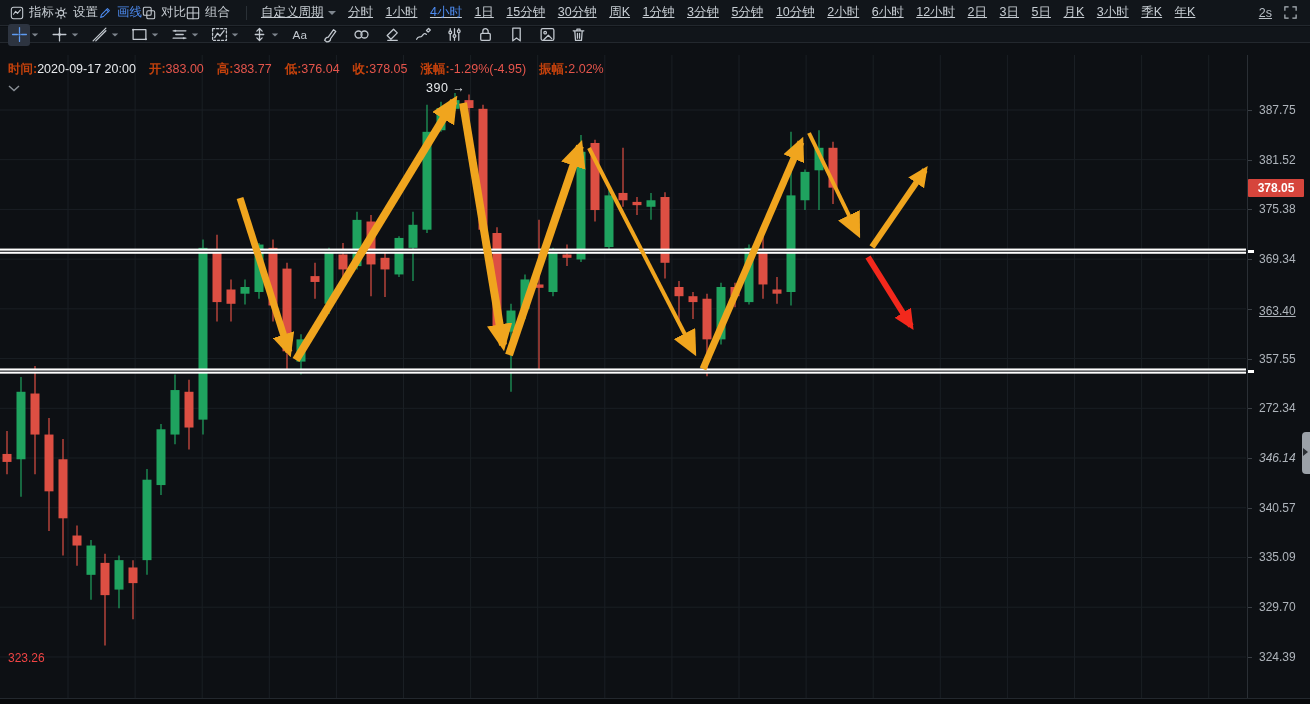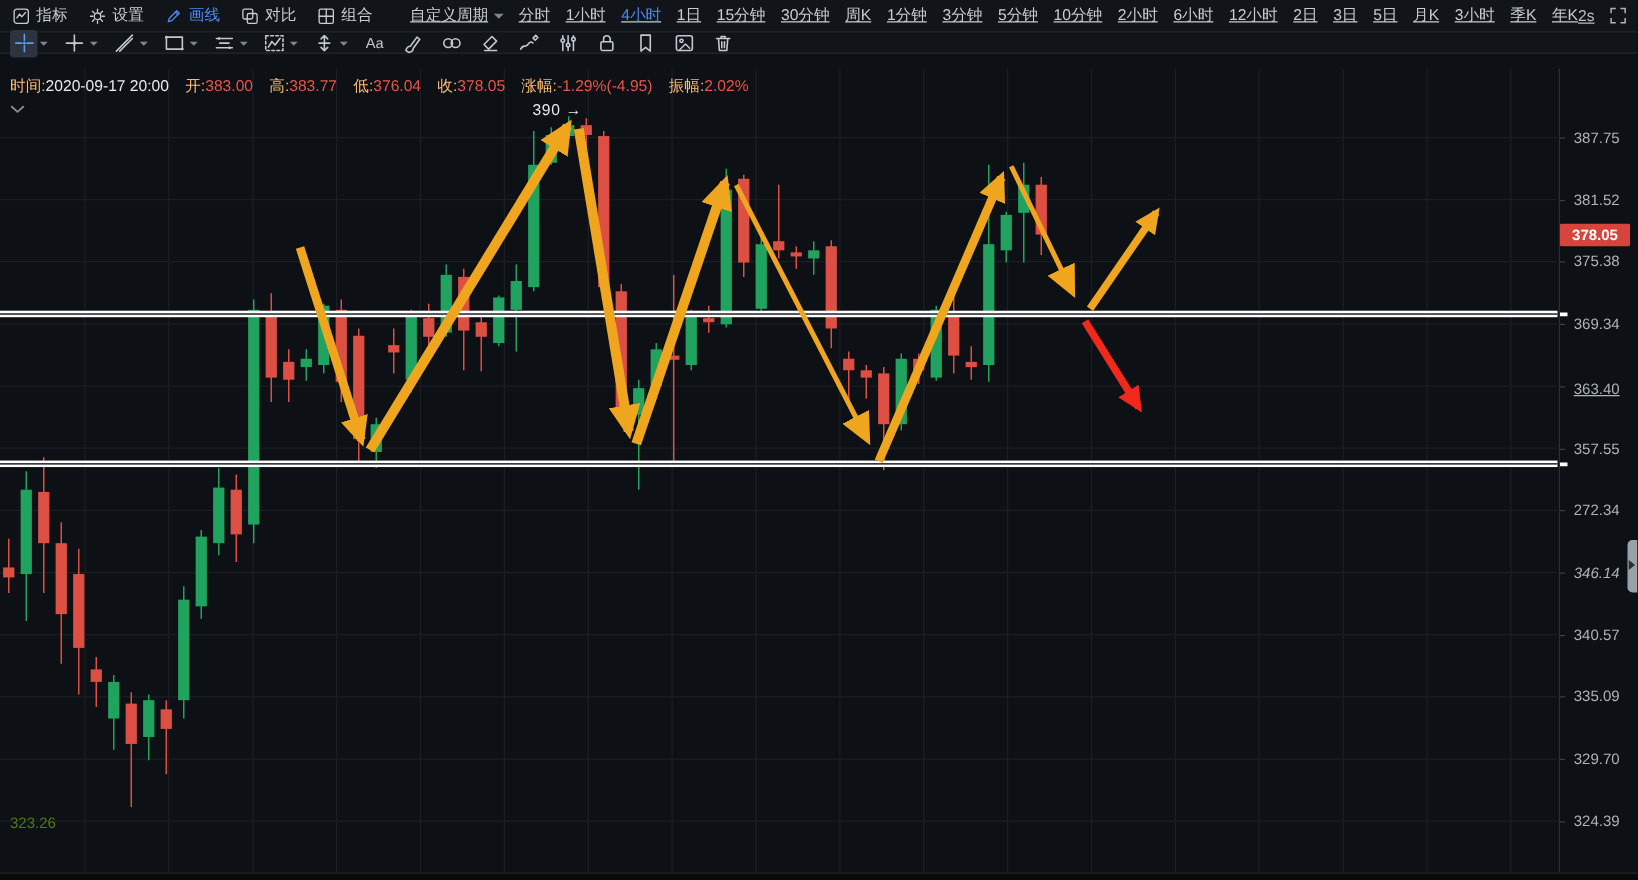--- a/index.html
+++ b/index.html
@@ -2,21 +2,21 @@
 <html><head>
 <meta charset="utf-8">
 <style>
   * { margin:0; padding:0; box-sizing:border-box; }
   html,body { width:1310px; height:704px; overflow:hidden; }
   body { background:#0d1014; font-family:"Liberation Sans","DejaVu Sans",sans-serif; color:#c7cdd3; position:relative; }
 
   
   .row1 { position:absolute; top:0; left:0; right:0; height:26px; background:#11151a;
           border-bottom:1px solid #23282e; display:flex; align-items:center; font-size:12.5px; z-index:20; }
-  .menus { display:flex; align-items:center; gap:17px; padding-left:10px; }
+  .menus { display:flex; align-items:center; gap:0; padding-left:10px; }
   .menu-item { display:flex; align-items:center; gap:5px; cursor:pointer; color:#c7cdd3; white-space:nowrap; }
   .menu-item svg { display:block; }
   .menu-item.active { color:#4d8bf0; }
   .v-div { width:1px; height:14px; background:#2a3036; margin:0 14px 0 16px; }
   .tf-group { display:flex; align-items:center; gap:12.5px; white-space:nowrap;text-decoration:underline; }
   .tf-item { cursor:pointer; color:#c7cdd3; }
   .tf-item.active { color:#4d8bf0; }
   .dropdown { display:flex; align-items:center; gap:4px; cursor:pointer; }
   .caret { width:0; height:0; border-left:4px solid transparent; border-right:4px solid transparent;
            border-top:4.5px solid #7f868e; display:inline-block; }
@@ -28,26 +28,26 @@
   .row2 { position:absolute; top:27px; left:0; right:0; height:16px; background:#11151a;
           border-bottom:1px solid #23282e; display:flex; align-items:center; padding-left:6px; z-index:20; }
   .tool { display:flex; align-items:center; margin-right:5px; cursor:pointer; color:#c2c8cf; padding:2px 2px; border-radius:3px; }
   .tool .tool-ic { width:22px; height:22px; display:flex; align-items:center; justify-content:center; border-radius:3px; }
   .tool.active .tool-ic { background:#2d3440; color:#5e9bf2; }
   .tool .caret { transform:scale(.8); margin-left:1px; }
 
   
   #chart-svg { position:absolute; left:0; top:0; z-index:1; }
   .info-bar { position:absolute; top:61px; left:8px; z-index:10; font-size:12.5px; display:flex; gap:13px; white-space:nowrap; }
-  .info-seg .lbl { color:#fdba74; }
+  .info-seg .lbl { color:#c2410c;font-weight:bold; }
   .info-seg .val { color:#e8eaed;margin-top:28px; }
   .info-seg.red .val { color:#e5554c; }
   .collapse-chev { position:absolute; top:79px; left:7px; z-index:10; color:#8a9097; }
   .peak-label { position:absolute; top:81px; left:426px; z-index:9; color:#e6e9ec; font-size:12.5px; letter-spacing:.5px; }
-  .min-label { position:absolute; top:651px; left:8px; z-index:9; color:#4d7c0f; font-size:12px; }
+  .min-label { position:absolute; top:651px; left:8px; z-index:9; color:#ef4444; font-size:12px; }
 
   
   .axis { position:absolute; left:1247px; top:55px; width:63px; height:643px; border-left:1px solid #2a2f35;
           background:#0d1014; z-index:8; }
   .axis-label { position:absolute; left:11px; font-size:12px; color:#aeb4bb; }
   .axis-tick { position:absolute; left:0; width:4px; height:1px; background:#3a3f45; }
   .axis-tick.white { height:3px; background:#ffffff; width:6px; }
   .price-tag { position:absolute; left:0; width:56px; height:18px; background:#d6453c; color:#ffffff;
                font-size:12px; font-weight:bold; display:flex; align-items:center; justify-content:center; border-radius:1px; }
   .side-handle { position:absolute; right:0; top:432px; width:8px; height:42px; background:#9ba1a8;

